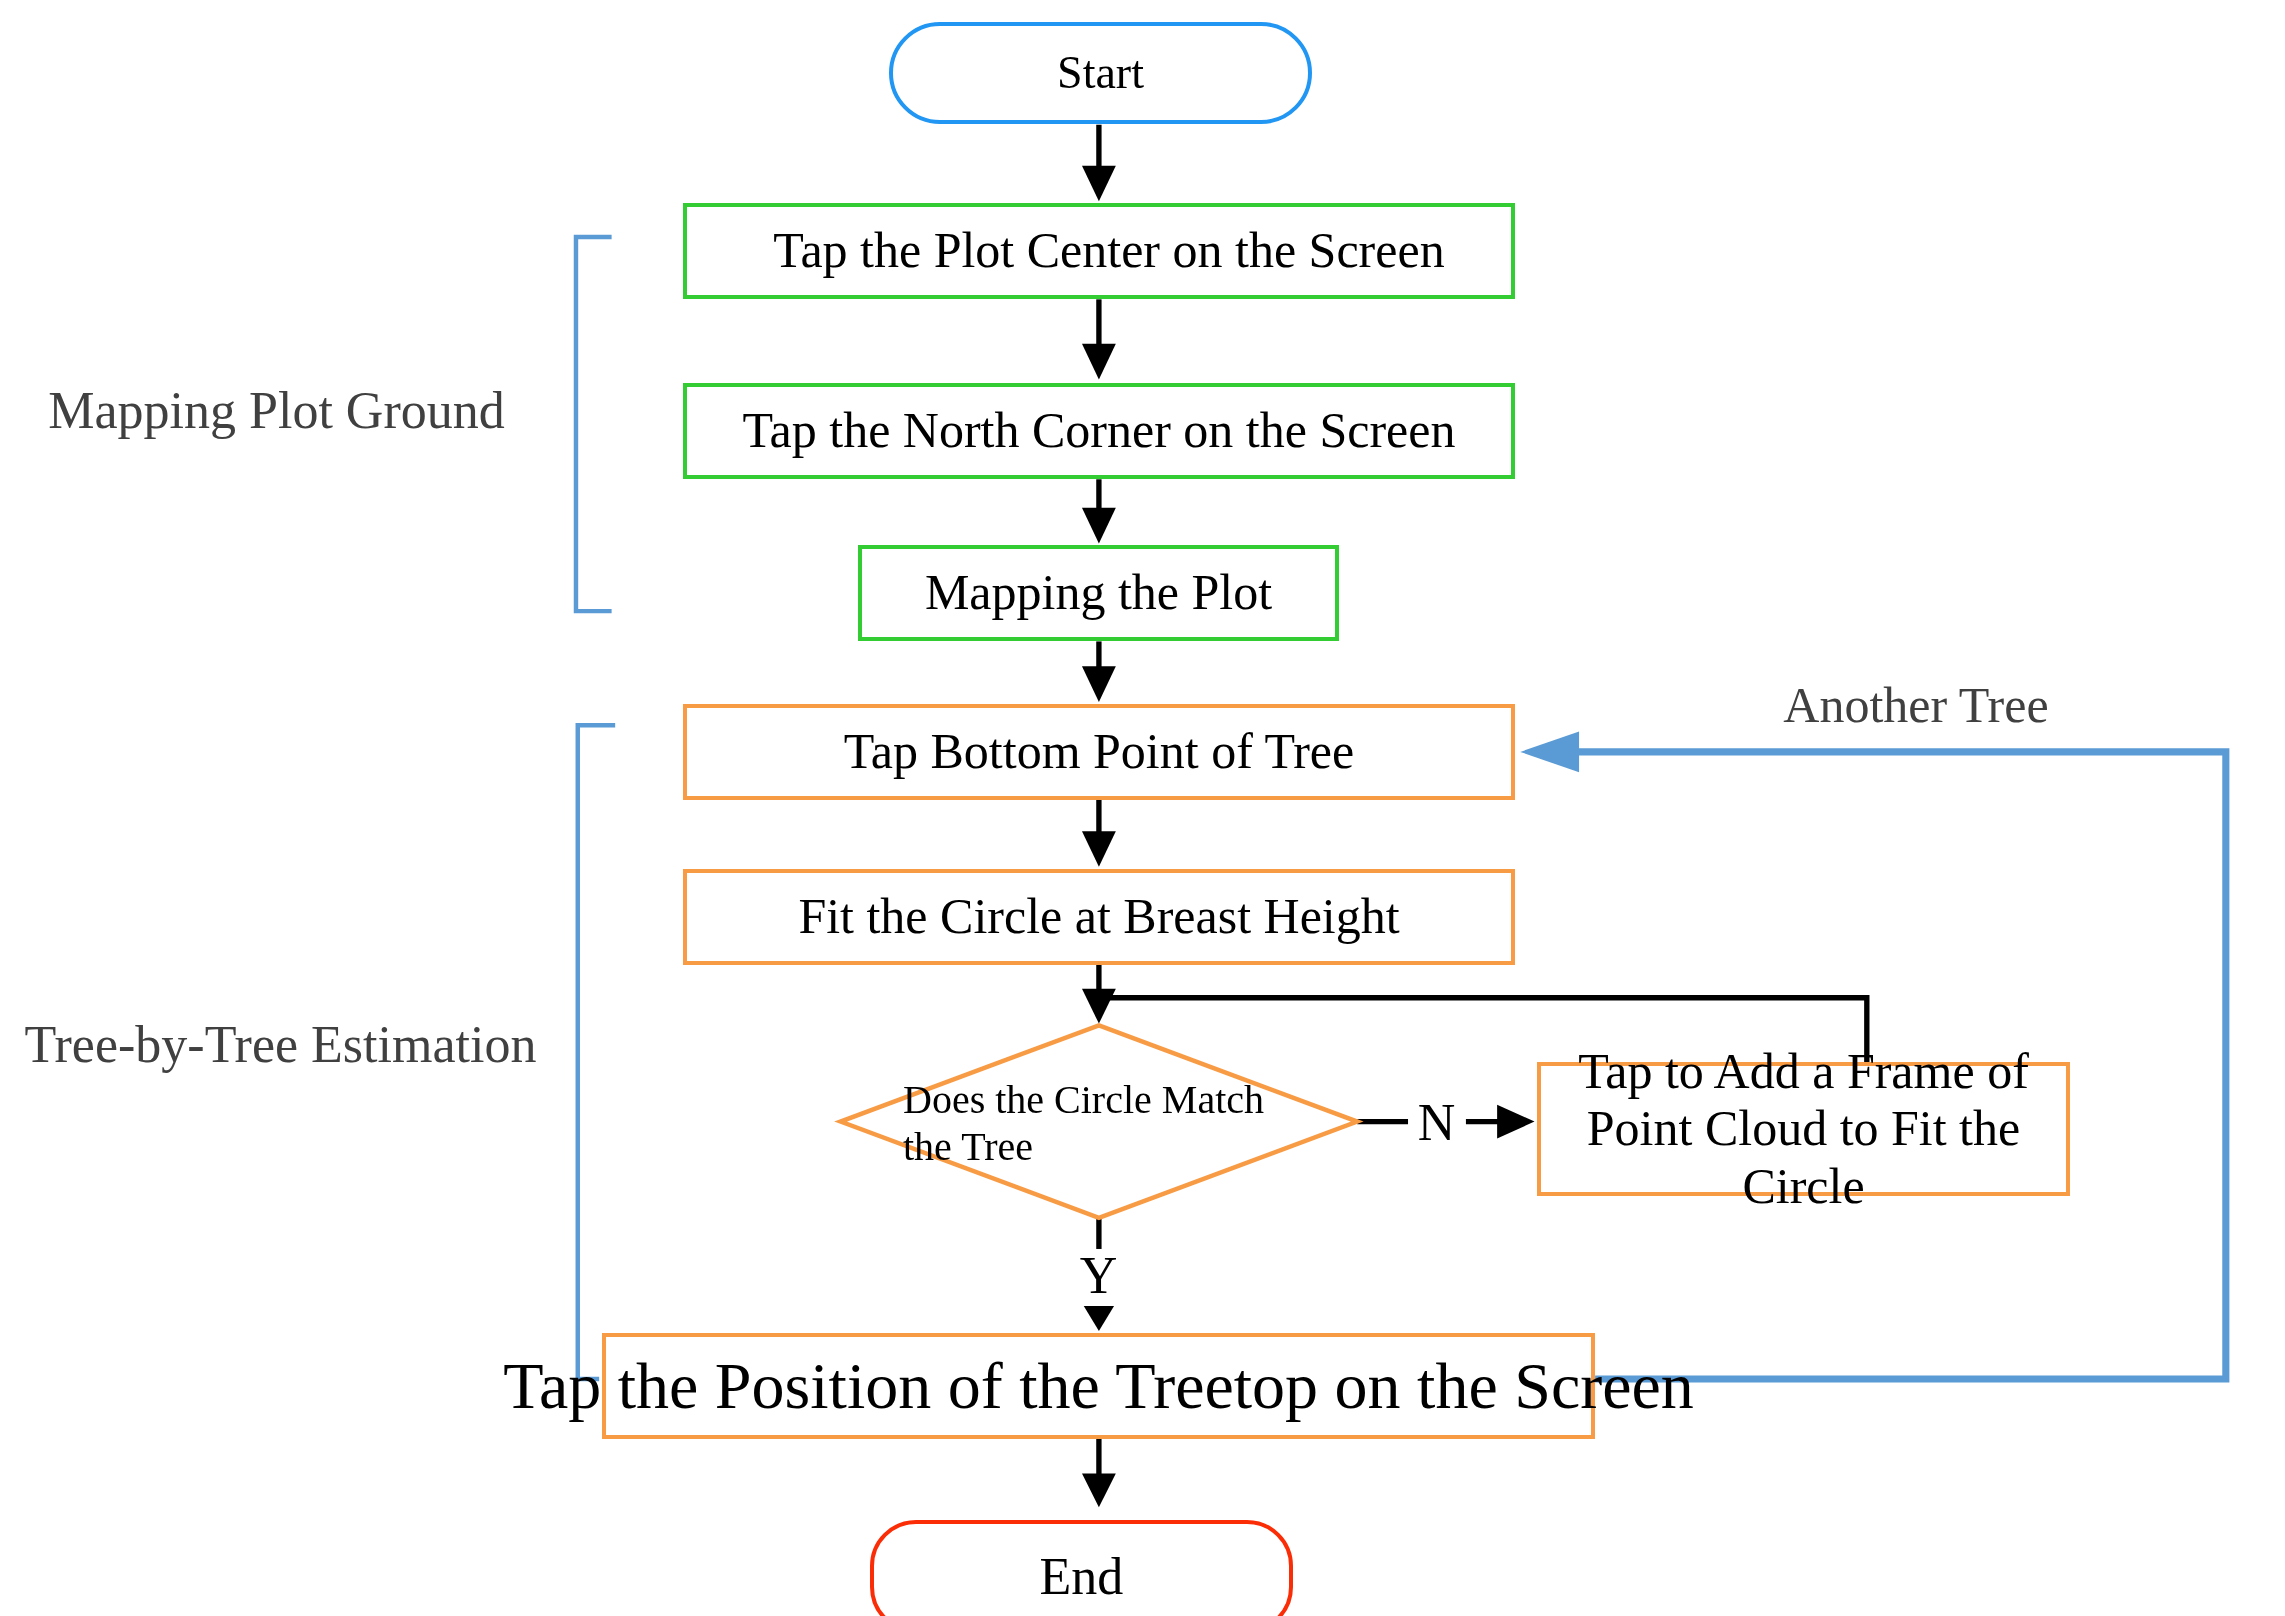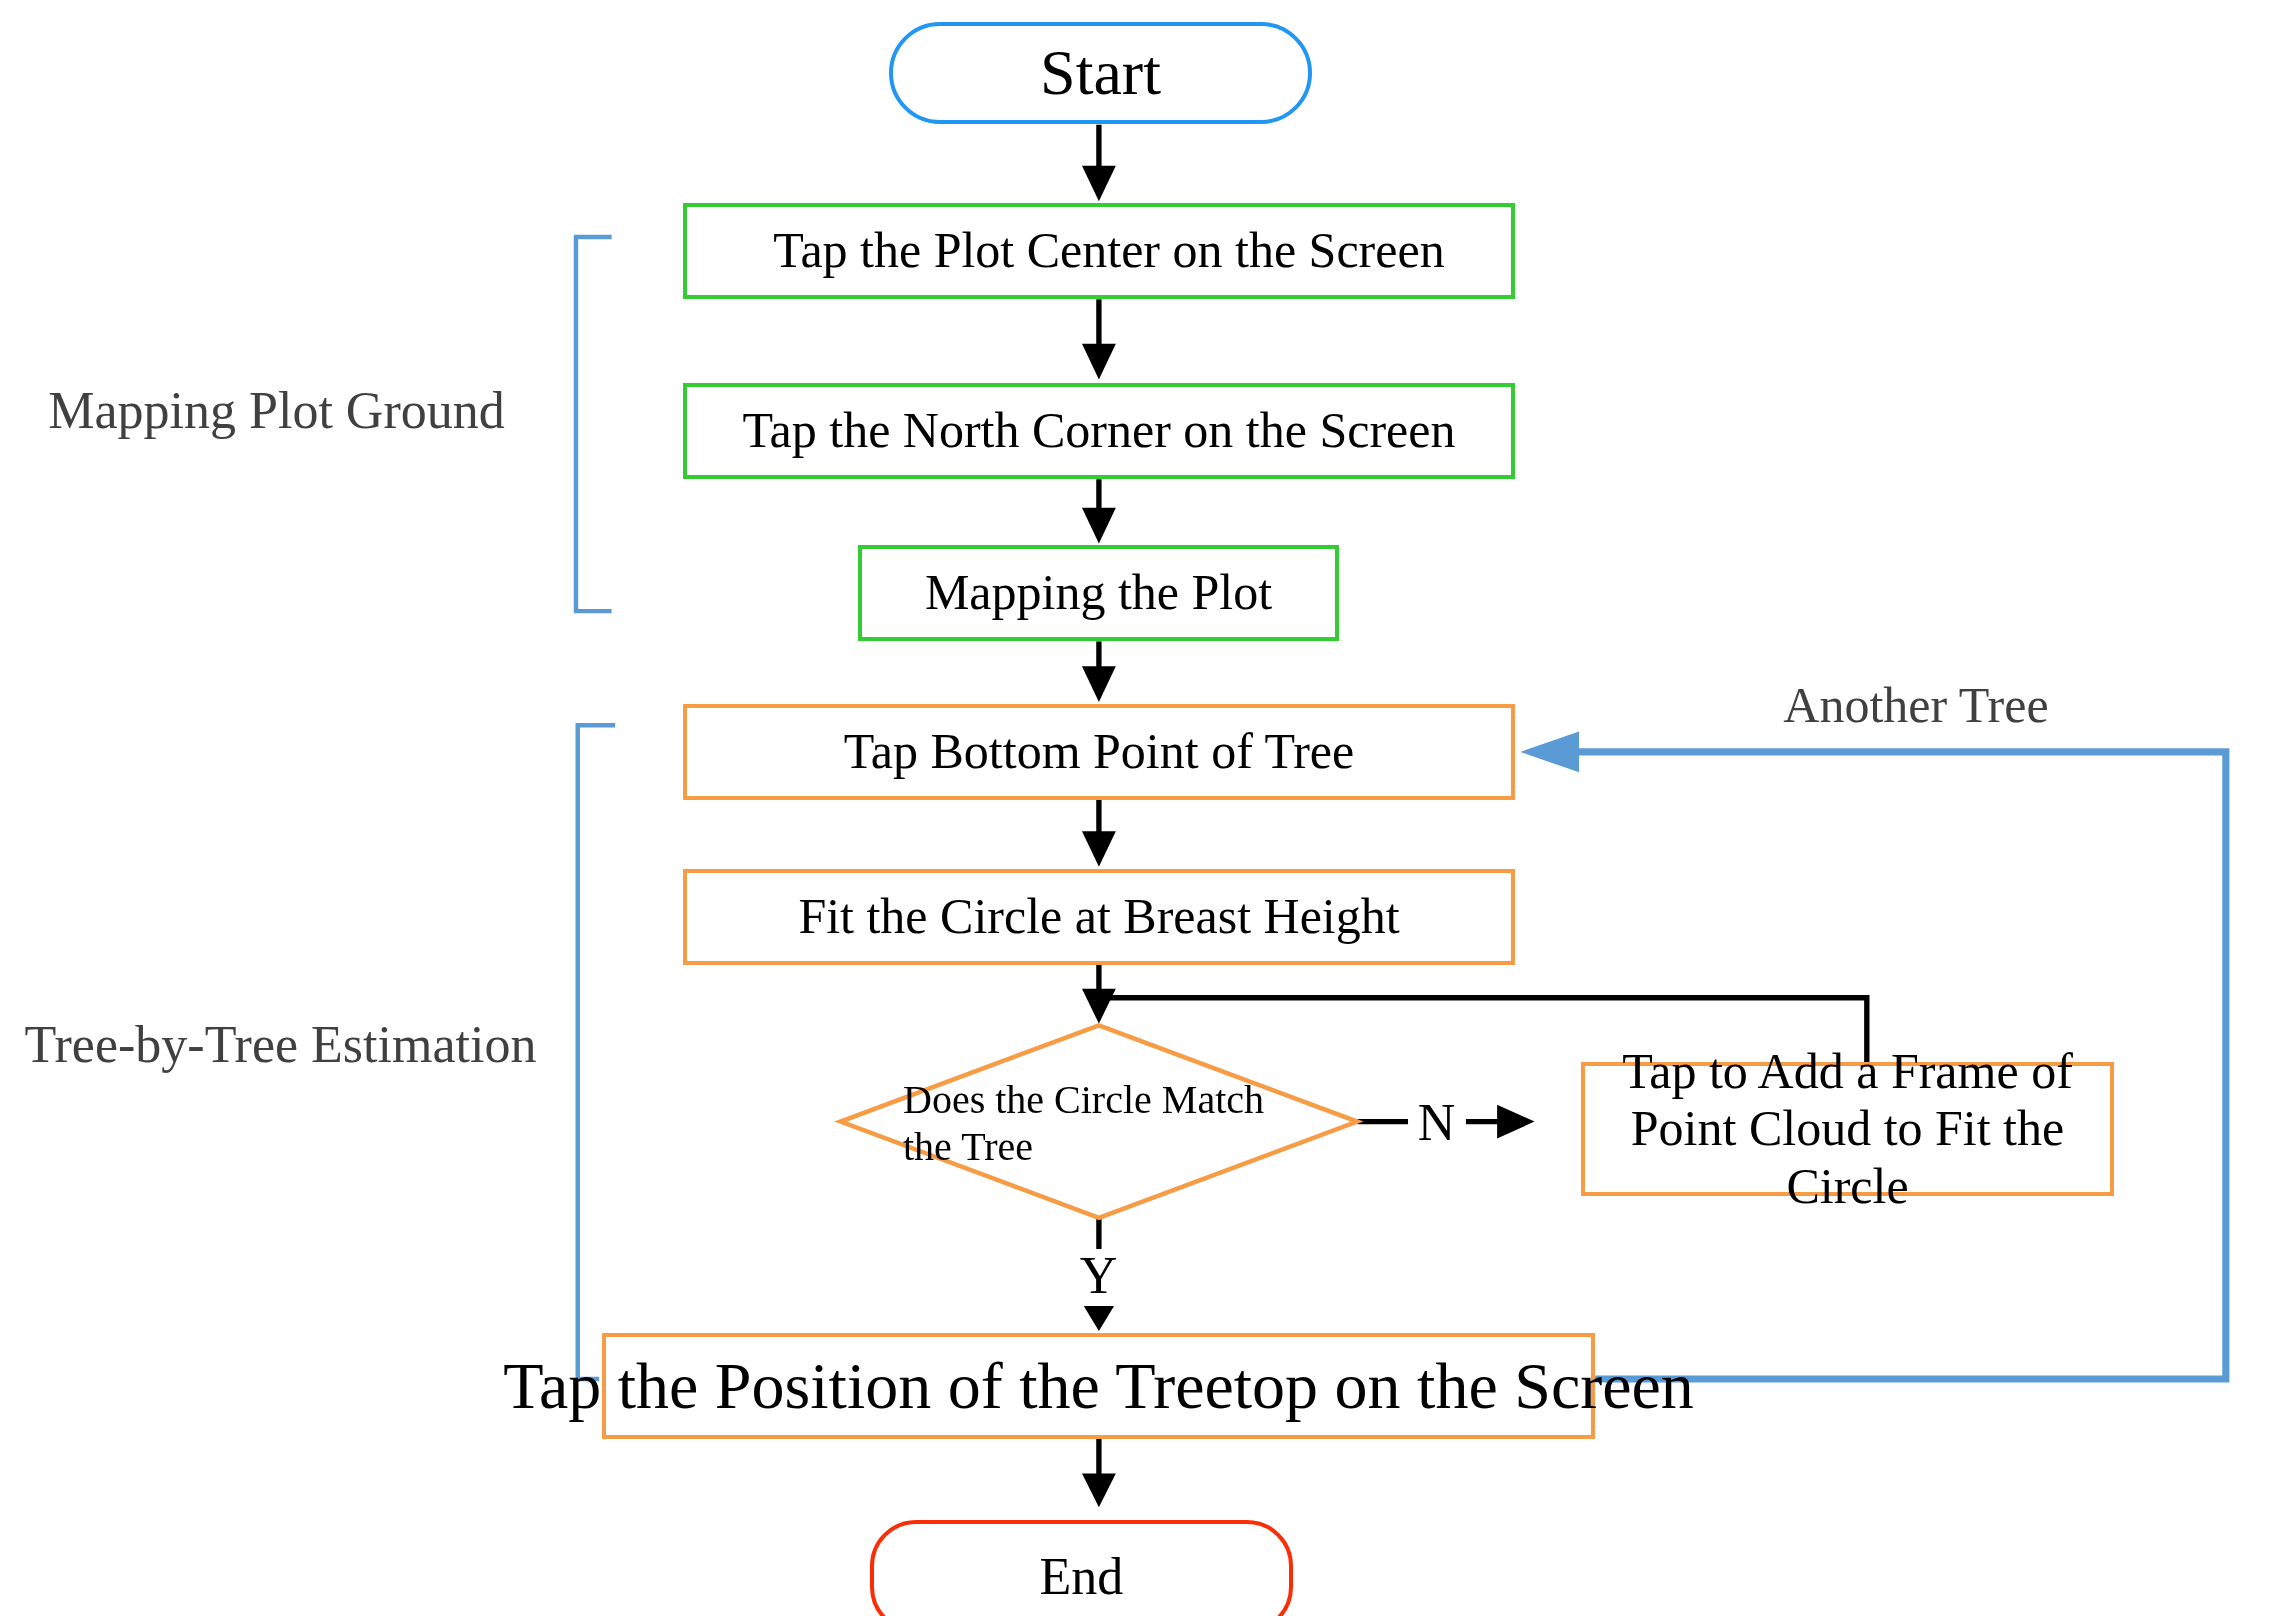--- a/index.html
+++ b/index.html
@@ -8,21 +8,21 @@
     font-family:"Liberation Serif","DejaVu Serif",serif; color:#000;
   }
   #connectors { position:absolute; left:0; top:0; z-index:1; }
   .node {
     position:absolute; z-index:2; box-sizing:border-box; background:#ffffff;
     display:flex; align-items:center; justify-content:center; text-align:center;
     font-size:50px; line-height:1.15; white-space:nowrap;
   }
   .rect-green  { border:4.5px solid #33cc33; }
   .rect-orange { border:4.5px solid #f89b45; }
-  .stadium-start { border:4.5px solid #2196f3; border-radius:55px; font-size:64px;text-align:right; }
+  .stadium-start { border:4.5px solid #2196f3; border-radius:55px; font-size:46px;text-align:right; }
   .stadium-end   { border:4.5px solid #fb2d06; border-radius:46px; font-size:52px; }
   .wrap { white-space:normal; }
   .decision-text {
     position:absolute; z-index:3; background:transparent;
     display:flex; align-items:center; justify-content:center; text-align:left;
     font-size:40px; line-height:1.18;
   }
   .group-label {
     position:absolute; z-index:2; color:#404040; font-size:52px;
     display:flex; align-items:center; justify-content:center; text-align:center;
@@ -109,21 +109,21 @@
   <div class="node rect-green" style="left:683px; top:383px; width:832px; height:96px;">Tap the North Corner on the Screen</div>
 
   <div class="node rect-green" style="left:858px; top:545px; width:481px; height:96px;">Mapping the Plot</div>
 
   <div class="node rect-orange" style="left:683px; top:704px; width:832px; height:96px;">Tap Bottom Point of Tree</div>
 
   <div class="node rect-orange" style="left:683px; top:869px; width:832px; height:96px;">Fit the Circle at Breast Height</div>
 
   <div class="decision-text wrap" style="left:903px; top:1056px; width:392px; height:134px;">Does the Circle Match the Tree</div>
 
-  <div class="node rect-orange wrap" style="left:1537px; top:1062px; width:533px; height:134px; white-space:normal;margin-left:44px;">Tap to Add a Frame of Point Cloud to Fit the Circle</div>
+  <div class="node rect-orange wrap" style="left:1537px; top:1062px; width:533px; height:134px; white-space:normal;">Tap to Add a Frame of Point Cloud to Fit the Circle</div>
 
   <div class="node rect-orange" style="left:602px; top:1333px; width:993px; height:106px; font-size:66px;">Tap the Position of the Treetop on the Screen</div>
 
   <div class="node stadium-end" style="left:870px; top:1510px; width:423px; height:113px;margin-top:10px;">End</div>
 
   <div class="group-label" style="left:18px; top:379px; width:517px; height:62px;">Mapping Plot Ground</div>
 
   <div class="group-label" style="left:4.5px; top:1013px; width:552px; height:62px;">Tree-by-Tree Estimation</div>
 
   <div class="group-label" style="left:1738px; top:675px; width:356px; height:59px; font-size:50px;">Another Tree</div>

